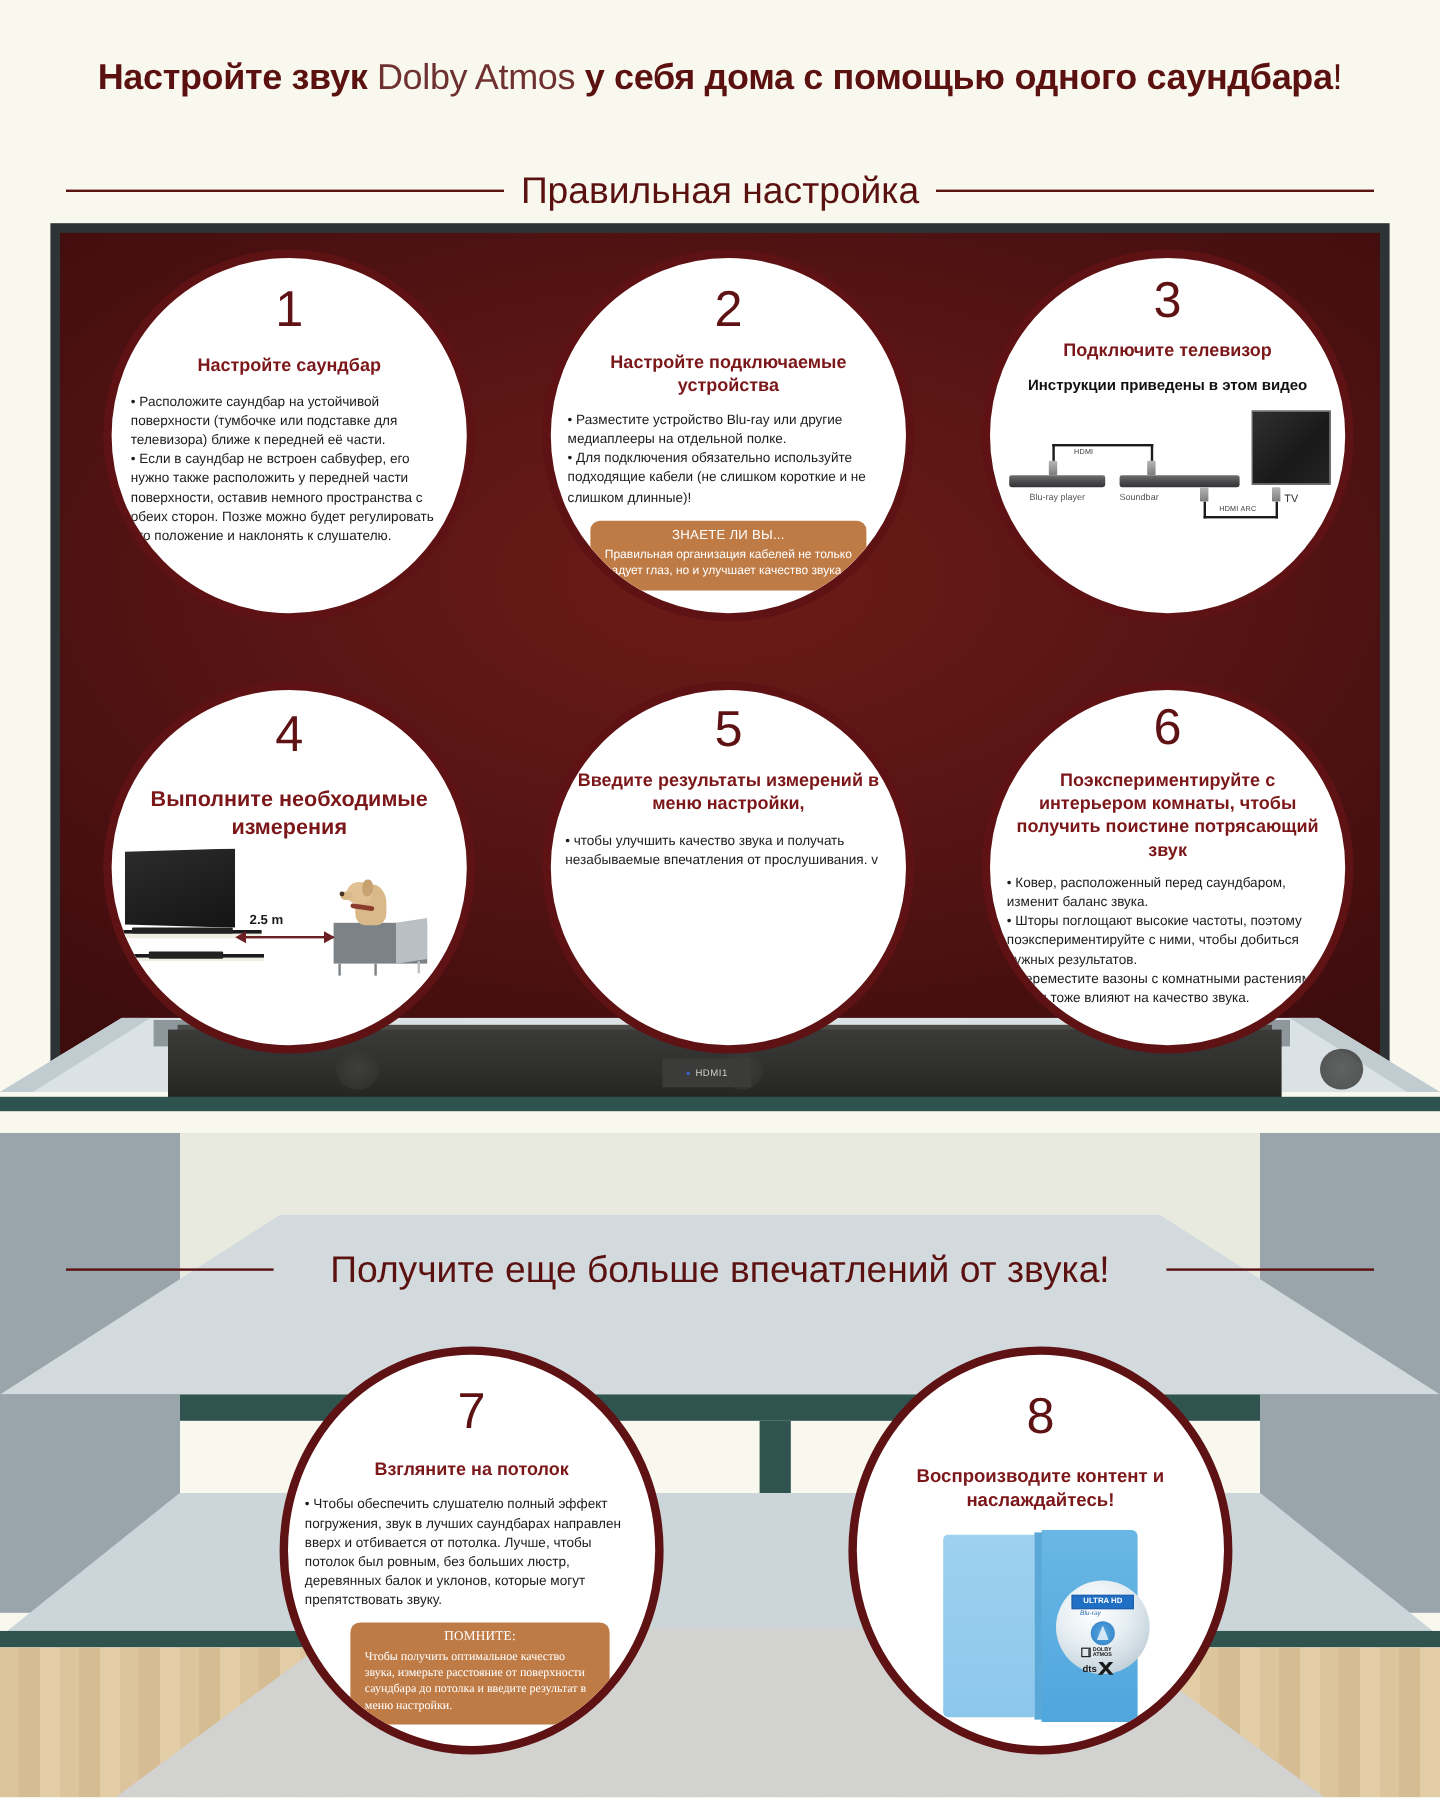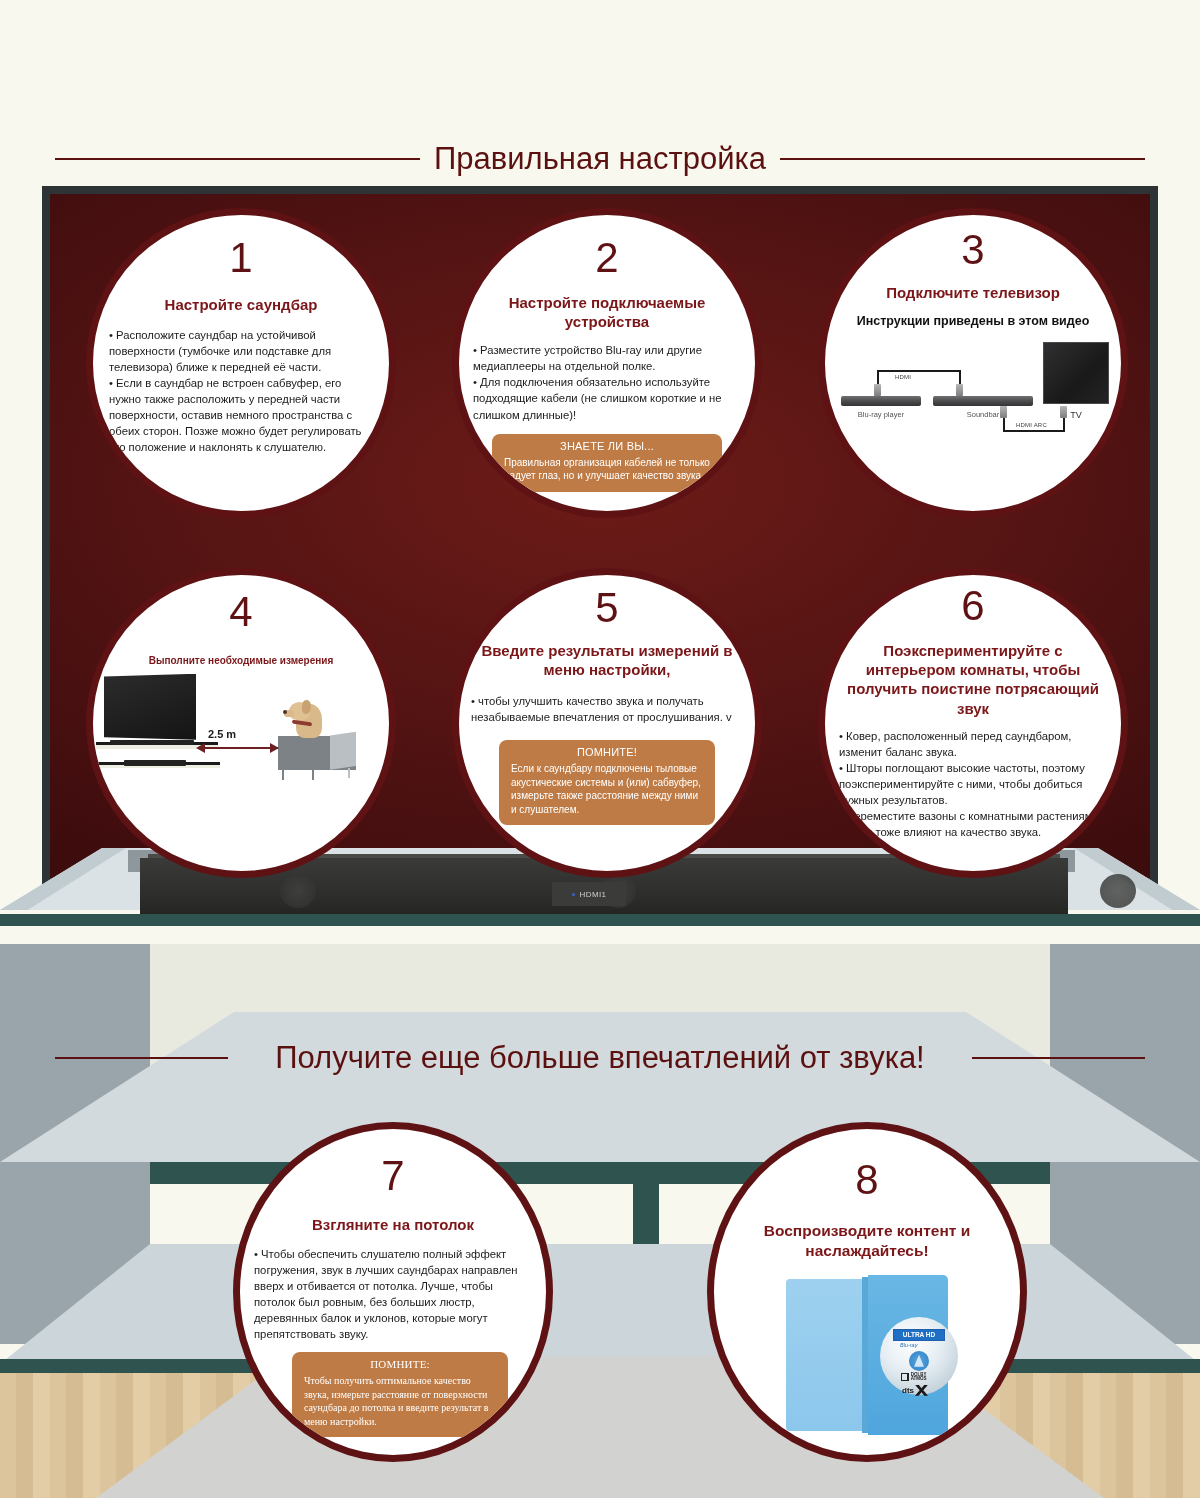--- a/index.html
+++ b/index.html
@@ -168,21 +168,21 @@
   #c2 .cnum { margin-top: 22px; }
   #c2 .ctitle { margin-top: 14px; }
   #c2 .cbody { margin-top: 11px; padding: 0 14px; }
   #c2 .callout { margin-top: 11px; width: 230px; }
 
   #c3 .cnum { margin-top: 14px; }
   #c3 .ctitle { margin-top: 12px; }
   #c3 .csub { margin-top: 12px; font-size: 12.5px; font-weight: bold; color:#111; text-align:center; }
 
   #c4 .cnum { margin-top: 16px; }
-  #c4 .ctitle { margin-top: 22px; font-size: 10px; text-align: right; }
+  #c4 .ctitle { margin-top: 22px; font-size: 18px; }
   #c4 .cbody { margin-top: 12px; padding: 0 22px; }
 
   #c5 .cnum { margin-top: 12px; }
   #c5 .ctitle { margin-top: 12px; }
   #c5 .cbody { margin-top: 14px; padding: 0 12px; }
   #c5 .callout { margin-top: 15px; width: 216px; }
 
   #c6 .cnum { margin-top: 10px; }
   #c6 .ctitle { margin-top: 14px; }
   #c6 .cbody { margin-top: 10px; padding: 0 14px; }
@@ -263,20 +263,21 @@
   .br-dts { position:absolute; left: 22px; top: 68px; font-size: 8px; font-weight: bold; color:#1a1a1a;
             display:flex; align-items:center; gap:1px; }
   .br-dts-x { width: 13px; height: 11px; background:#1a1a1a;
               clip-path: polygon(0% 0%,28% 0%,50% 32%,72% 0%,100% 0%,64% 50%,100% 100%,72% 100%,50% 68%,28% 100%,0% 100%,36% 50%); }
 </style>
 </head>
 <body>
 
 <div id="page">
 
+  <div class="headline"><span>Настройте звук </span><span class="light">Dolby Atmos</span><span> у себя дома с помощью одного саундбара</span><span class="bang">!</span></div>
 
   <div class="section-rule" id="rule1">
     <div class="line"></div>
     <div class="sec-title">Правильная настройка</div>
     <div class="line"></div>
   </div>
 
   <div class="tv-frame">
     <div class="tv-screen"></div>
   </div>
@@ -342,21 +343,21 @@
     <div class="cnum">3</div>
     <div class="ctitle">Подключите телевизор</div>
     <div class="csub">Инструкции приведены в этом видео</div>
 
     <div class="diag">
 
       <div class="dev-bar" style="left:8px;  top:62px; width:80px;"></div>
       <div class="dev-label" style="left:8px; top:76px; width:80px; text-align:center;">Blu-ray player</div>
 
       <div class="dev-bar" style="left:100px; top:62px; width:100px;"></div>
-      <div class="dev-label" style="left:100px; top:76px; width:100px; text-align:center;">Soundbar</div>
+      <div class="dev-label" style="left:100px; top:76px; width:100px; ">Soundbar</div>
 
       <div class="tv-box" style="left:210px; top:8px; width:66px; height:62px;"></div>
       <div class="dev-label" style="left:210px; top:76px; width:66px; text-align:center; font-size:9px; color:#333;">TV</div>
 
       <div class="cable" style="left:44px;  top:36px; width:2px; height:24px;"></div>
       <div class="cable" style="left:44px;  top:36px; width:84px; height:2px;"></div>
       <div class="cable" style="left:126px; top:36px; width:2px; height:24px;"></div>
       <div class="plug" style="left:41px; top:50px;"></div>
       <div class="plug" style="left:123px; top:50px;"></div>
       <div class="cbl-label" style="left:62px; top:40px;">HDMI</div>
@@ -395,24 +396,20 @@
       <div class="i4-ar-l"></div>
       <div class="i4-ar-r"></div>
       <div class="i4-dist">2.5 m</div>
     </div>
   </div>
 
   <div class="circle" id="c5">
     <div class="cnum">5</div>
     <div class="ctitle">Введите результаты измерений в меню настройки,</div>
     <div class="cbody">• чтобы улучшить качество звука и получать незабываемые впечатления от прослушивания. v</div>
-    <div class="callout">
-      <div class="callout-title">ПОМНИТЕ!</div>
-      <div class="callout-body">Если к саундбару подключены тыловые акустические системы и (или) сабвуфер, измерьте также расстояние между ними и слушателем.</div>
-    </div>
   </div>
 
   <div class="circle" id="c6">
     <div class="cnum">6</div>
     <div class="ctitle">Поэкспериментируйте с интерьером комнаты, чтобы получить поистине потрясающий звук</div>
     <div class="cbody" style="white-space:pre-line"> • Ковер, расположенный перед саундбаром, изменит баланс звука.
  • Шторы поглощают высокие частоты, поэтому поэкспериментируйте с ними, чтобы добиться нужных результатов.
  • Переместите вазоны с комнатными растениями — они тоже влияют на качество звука.</div>
   </div>
 

